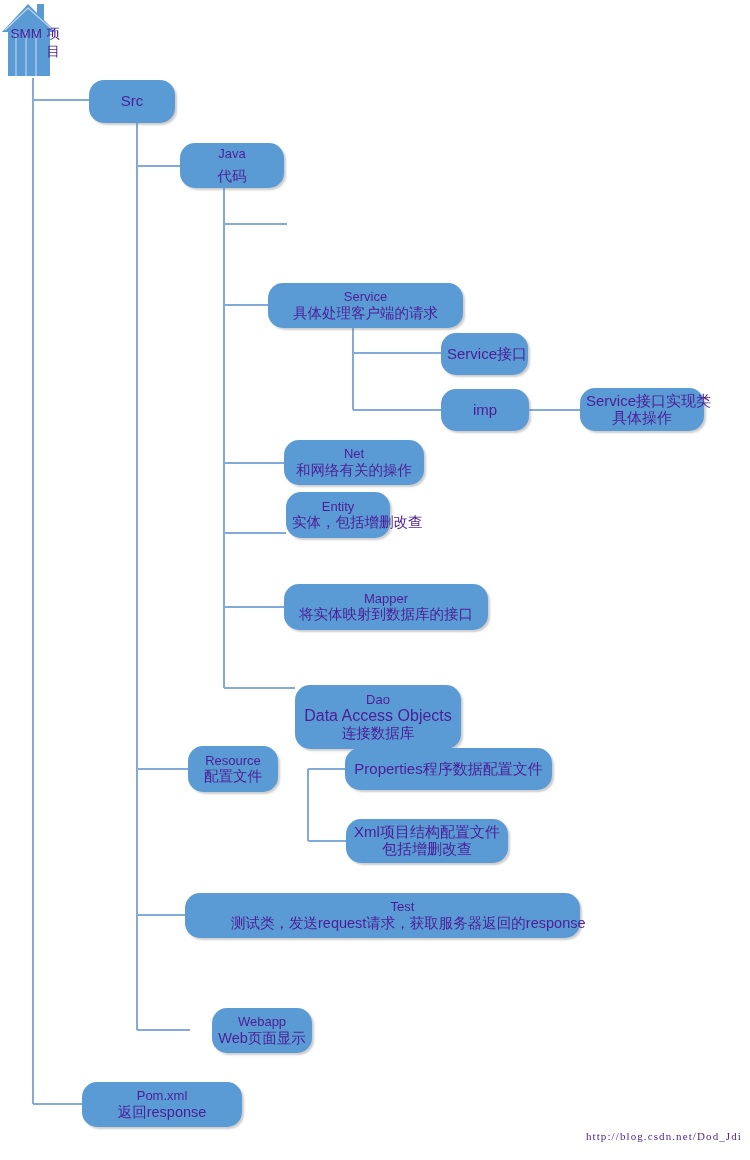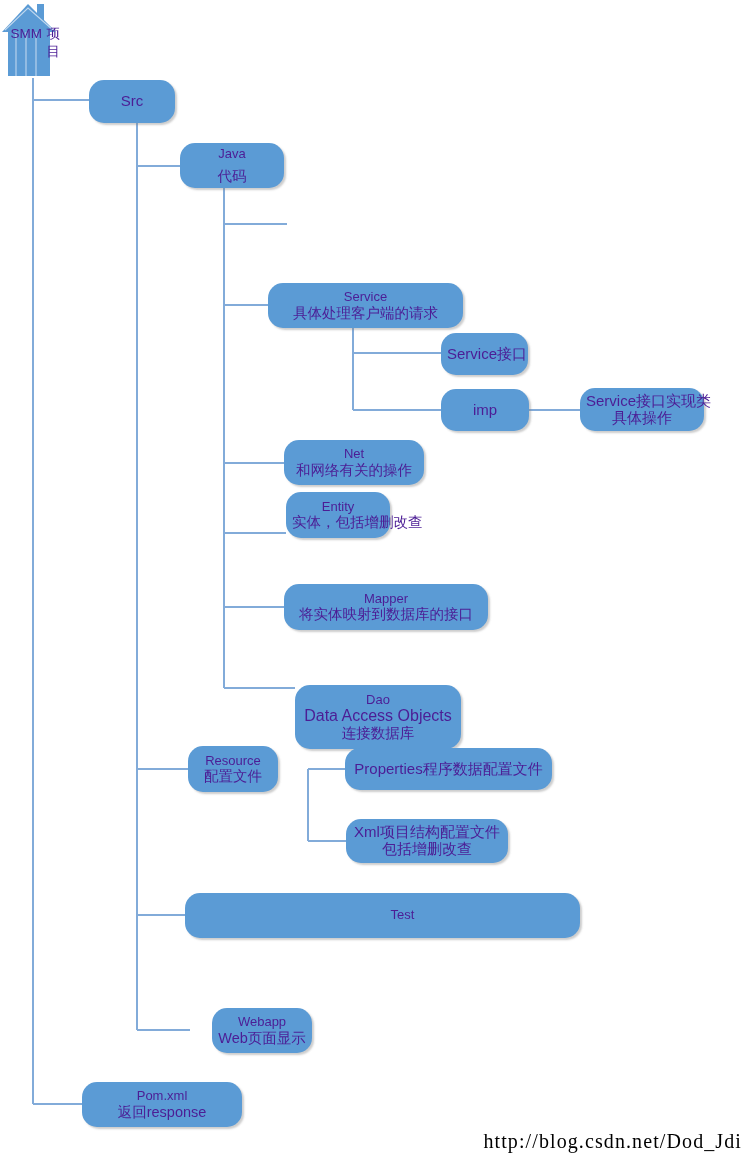--- a/index.html
+++ b/index.html
@@ -73,22 +73,22 @@
     line-height: 1.15;
     pointer-events: none;
   }
   #root-node .house-text .ln { font-size: 13.5px; }
 
   #watermark {
     position: absolute;
     right: 8px;
     top: 1130px;
     font-family: "Liberation Serif", "DejaVu Serif", serif;
-    font-size: 20px;
-    color: #000000;
+    font-size: 11px;
+    color: #4c1d95;
     letter-spacing: 1.1px;
     white-space: nowrap;
   }
 </style>
 </head>
 <body>
 
 <div id="canvas">
 
   <svg id="edge-layer" width="750" height="1160" viewBox="0 0 750 1160">
@@ -217,20 +217,21 @@
     <span class="ln t-mid">Properties程序数据配置文件</span>
   </div>
 
   <div class="node" style="left:346px; top:819px; width:162px; height:44px;">
     <span class="ln t-mid">Xml项目结构配置文件</span>
     <span class="ln t-mid">包括增删改查</span>
   </div>
 
   <div class="node" style="left:185px; top:893px; width:395px; height:45px;padding-left:46px;">
     <span class="ln t-title">Test</span>
+    <span class="ln t-body">测试类，发送request请求，获取服务器返回的response</span>
   </div>
 
   <div class="node" style="left:190px; top:1008px; width:100px; height:45px;margin-left:22px;">
     <span class="ln t-title">Webapp</span>
     <span class="ln t-body">Web页面显示</span>
   </div>
 
   <div class="node" style="left:82px; top:1082px; width:160px; height:45px;">
     <span class="ln t-title">Pom.xml</span>
     <span class="ln t-body">返回response</span>

